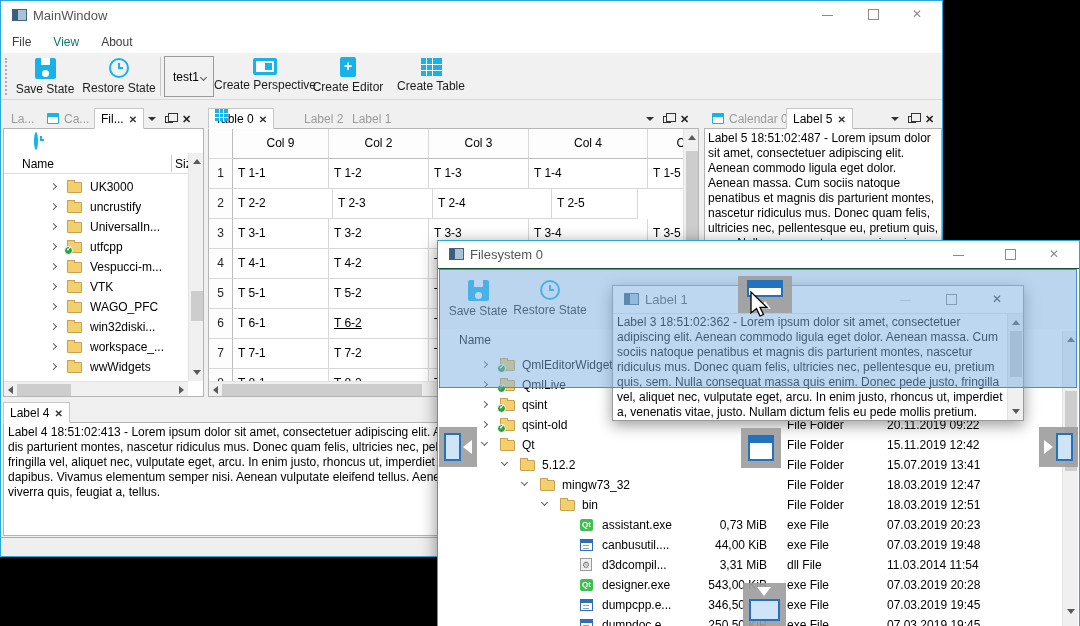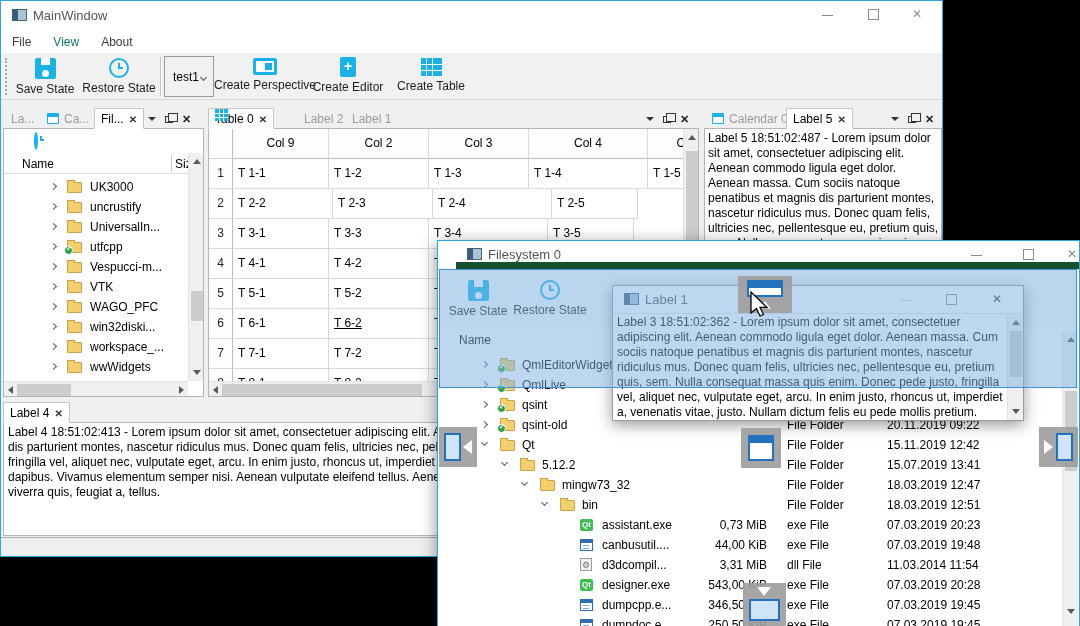--- a/index.html
+++ b/index.html
@@ -308,20 +308,21 @@
           <div style="position: absolute; left: 0px; top: 60px; height: 30px; display: flex;">
             <div class="rowhdr" style="width: 24px; height: 30px;">2</div>
             <div class="td" style="width: 100px; height: 30px;">T 2-2</div>
             <div class="td" style="width: 100px; height: 30px;">T 2-3</div>
             <div class="td" style="width: 119px; height: 30px;">T 2-4</div>
             <div class="td" style="width: 86px; height: 30px;">T 2-5</div>
           </div>
           <div style="position: absolute; left: 0px; top: 90px; height: 30px; display: flex;">
             <div class="rowhdr" style="width: 24px; height: 30px;">3</div>
             <div class="td" style="width: 96px; height: 30px;">T 3-1</div>
+            <div class="td" style="width: 100px; height: 30px;">T 3-2</div>
             <div class="td" style="width: 100px; height: 30px;">T 3-3</div>
             <div class="td" style="width: 119px; height: 30px;">T 3-4</div>
             <div class="td" style="width: 86px; height: 30px;">T 3-5</div>
           </div>
           <div style="position: absolute; left: 0px; top: 120px; height: 30px; display: flex;">
             <div class="rowhdr" style="width: 24px; height: 30px;">4</div>
             <div class="td" style="width: 96px; height: 30px;">T 4-1</div>
             <div class="td" style="width: 100px; height: 30px;">T 4-2</div>
             <div class="td" style="width: 100px; height: 30px;">T 4-3</div>
             <div class="td" style="width: 119px; height: 30px;">T 4-4</div>
@@ -397,21 +398,21 @@
         </span>
     </div>
     <div class="panel" style="left:2px; top:421px; width:937px; height:114px;">
       <div class="lorem" style="left:4px; top:2px; width:929px;">Label 4 18:51:02:413 - Lorem ipsum dolor sit amet, consectetuer adipiscing elit. Aenean commodo ligula eget dolor. Aenean massa. Cum sociis natoque penatibus et magnis dis parturient montes, nascetur ridiculus mus. Donec quam felis, ultricies nec, pellentesque eu, pretium quis, sem. Nulla consequat massa quis enim. Donec pede justo, fringilla vel, aliquet nec, vulputate eget, arcu. In enim justo, rhoncus ut, imperdiet a, venenatis vitae, justo. Nullam dictum felis eu pede mollis pretium. Integer tincidunt. Cras dapibus. Vivamus elementum semper nisi. Aenean vulputate eleifend tellus. Aenean leo ligula, porttitor eu, consequat vitae, eleifend ac, enim. Aliquam lorem ante, dapibus in, viverra quis, feugiat a, tellus.</div>
     </div>
 
     <div class="abs" style="left:0; top:536px; width:941px; height:19px; background:#efefef; border-top:1px solid #ababab;"></div>
   </div>
 
   <div class="win" id="fs-window" style="left:437px; top:240px; width:643px; height:390px; z-index:10; box-shadow:0 4px 16px rgba(0,0,0,0.45);">
-    <div class="titlebar" style="border-bottom:7px solid #14532d;margin-left:18px;">
+    <div class="titlebar" style="border-bottom:1px solid #14532d;">
       <span class="appicon" style="top:7px;"></span>
       <span class="t-title" style="top:6px;">Filesystem 0</span>
       <span class="winbtn" style="left:506px;">
           <span class="g-min"></span>
         </span>
       <span class="winbtn" style="left:558px;">
           <span class="g-max"></span>
         </span>
       <span class="winbtn g-close" style="left:602px;"></span>
     </div>

